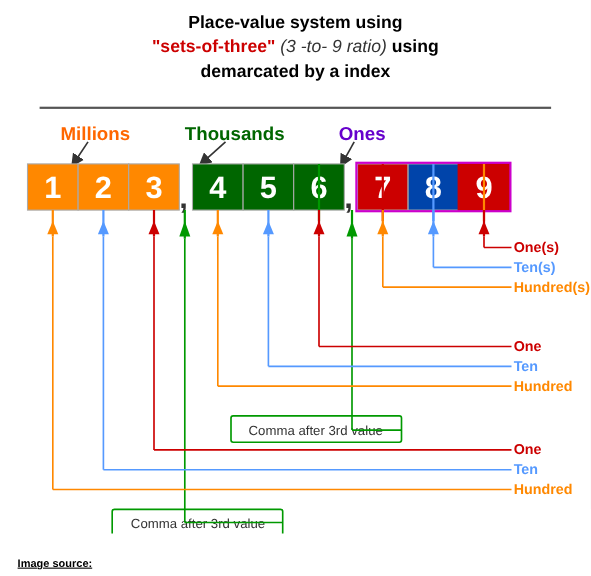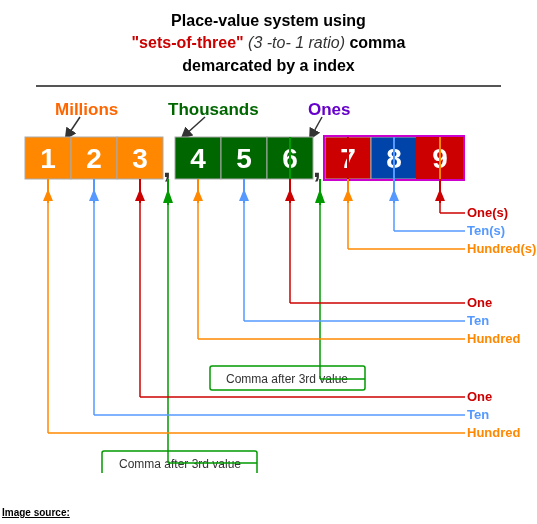--- a/index.html
+++ b/index.html
@@ -19,21 +19,21 @@
       position: relative;
       padding: 10px;
     }
 
     .title {
       text-align: center;
       font-size: 16px;
       font-weight: bold;
       color: black;
       line-height: 1.4;
-      margin-bottom: 8px;
+      margin-bottom: 20px;
     }
 
     .title .red-text {
       color: #cc0000;
       font-style: normal;
     }
 
     .title .italic-text {
       color: #333;
       font-style: italic;
@@ -43,40 +43,40 @@
     .divider-line {
       border: none;
       border-top: 2px solid #555;
       margin: 6px auto;
       width: 90%;
     }
 
     .source-text {
       position: absolute;
       bottom: 6px;
-      left: 2px;
+      left: 16px;
       font-size: 10px;
       color: #000;
     }
 
     .source-label {
       font-weight: bold;
       text-decoration: underline;
     }
   </style>
 </head>
 <body>
 
 <div class="container">
 
   <div class="title">
     <span>Place-value system using</span><br>
     <span class="red-text">"sets-of-three"</span>
-    <span class="italic-text">(3 -to- 1 ratio)</span>
-    <span>comma</span><br>
+    <span class="italic-text">(3 -to- 9 ratio)</span>
+    <span>using</span><br>
     <span>demarcated by a index</span>
   </div>
 
   <hr class="divider-line">
 
   <svg width="517" height="380" style="display:block; margin-left:10px;">
 
     <text x="35" y="22" font-size="17" font-weight="bold" fill="#ff6600">Millions</text>
 
     <line x1="60" y1="24" x2="48" y2="42" stroke="#333" stroke-width="1.5" marker-end="url(#arrowhead)"></line>

